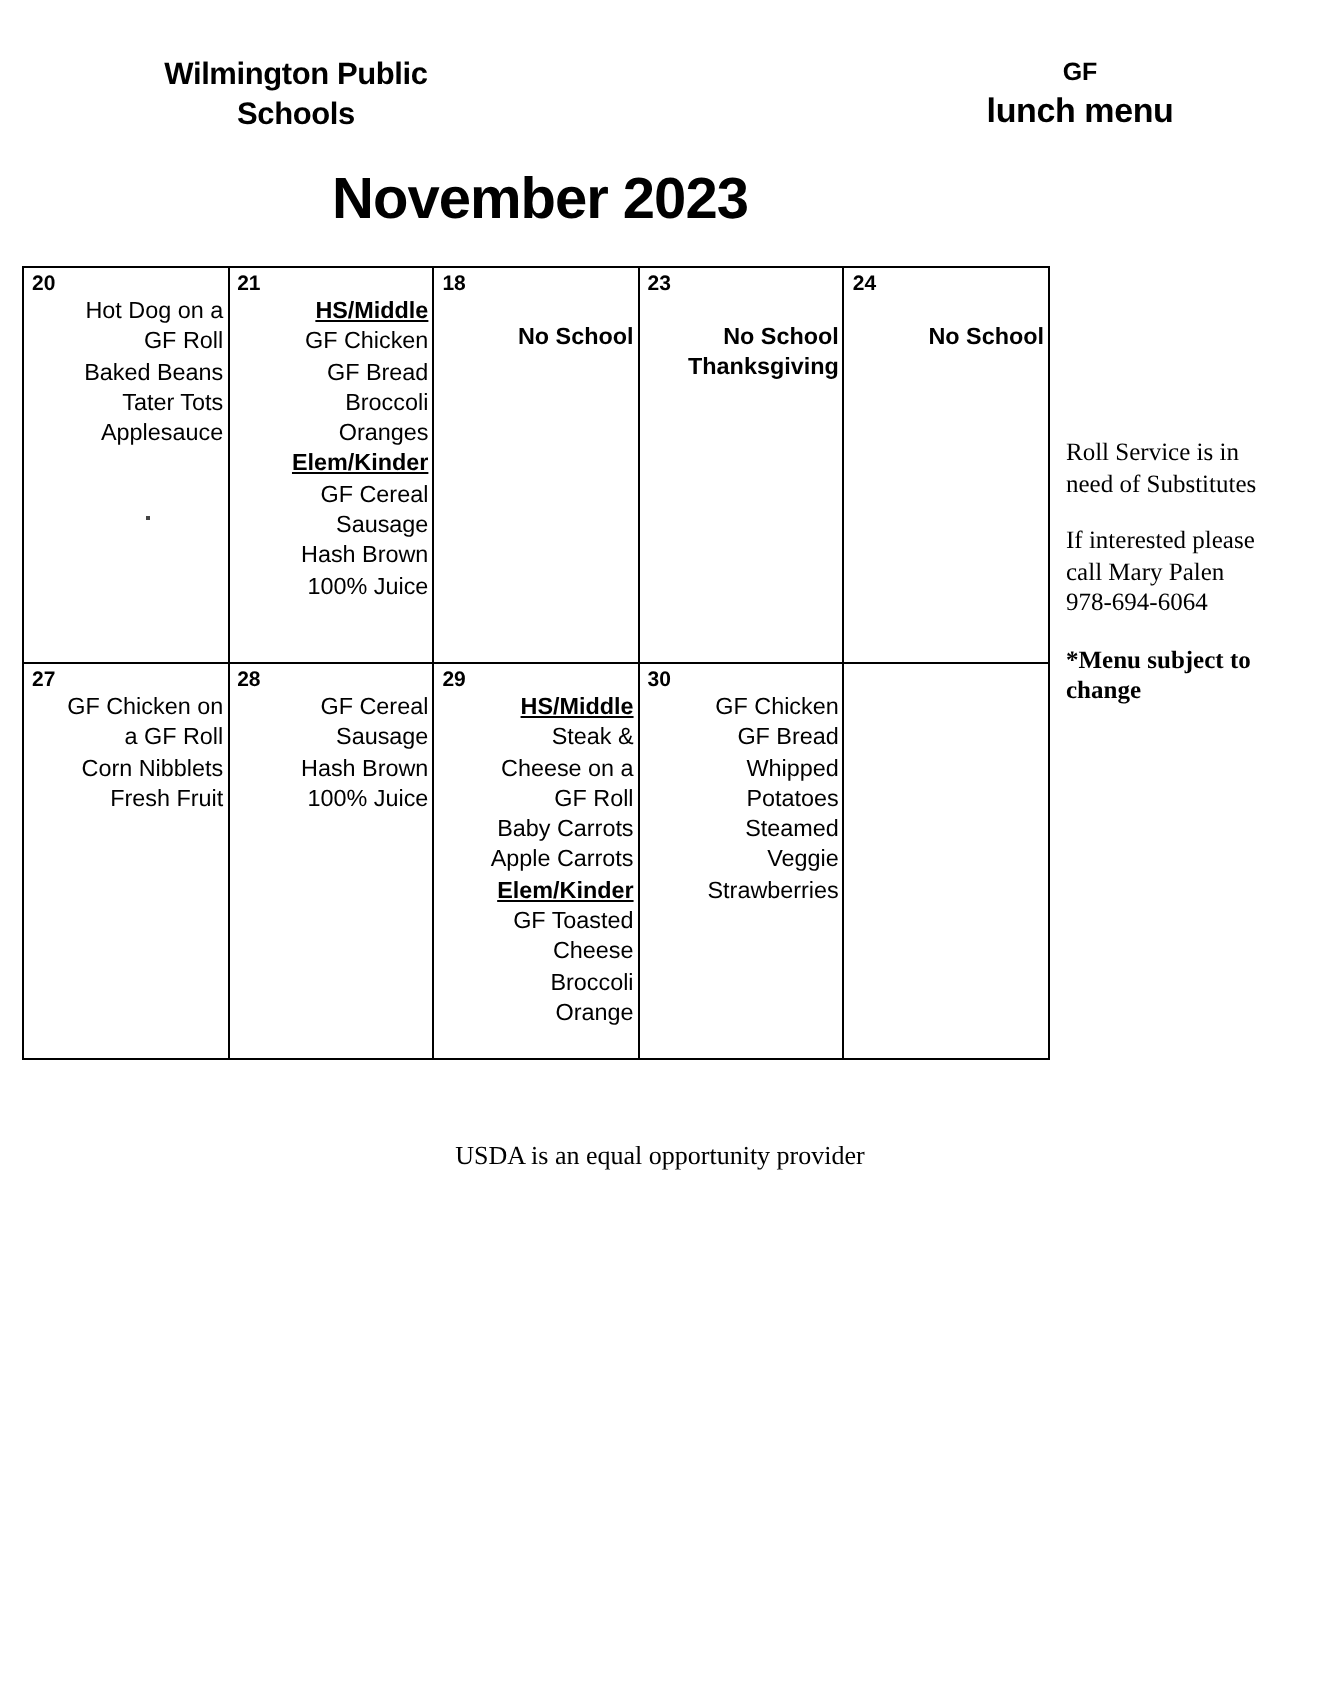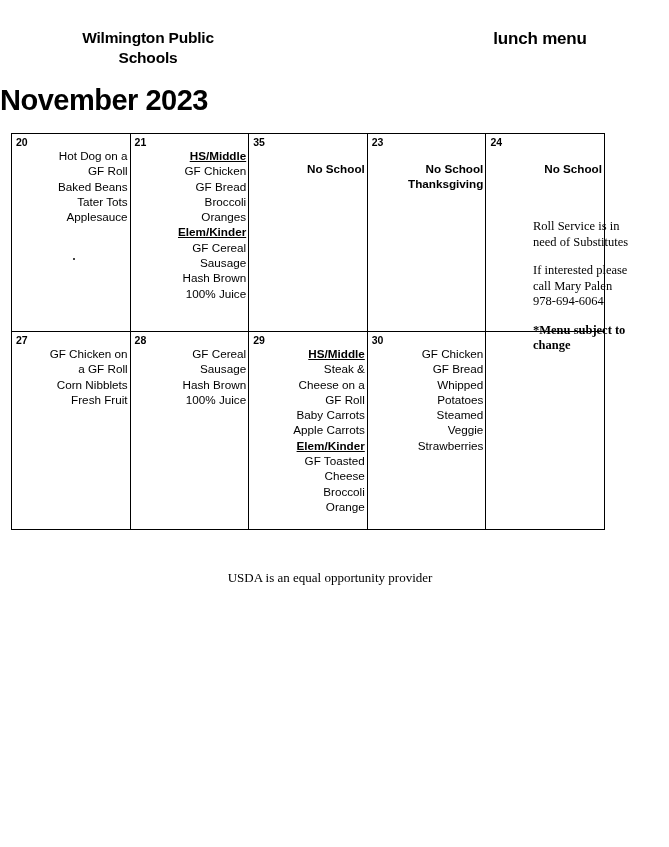--- a/index.html
+++ b/index.html
@@ -48,33 +48,33 @@
     font-size: 17px;
     line-height: 22px;
     display: block;
     letter-spacing: -0.2px;
   }
   #month-title {
     position: absolute;
     left: 0;
     top: 84px;
     width: 540px;
-    text-align: left;
+    text-align: center;
     font-family: "Liberation Sans", sans-serif;
     font-weight: bold;
     font-size: 29px;
     letter-spacing: -0.5px;
   }
 
   
   #calendar {
     position: absolute;
     left: 11px;
     top: 133px;
-    width: 594px;
+    width: 514px;
     border-collapse: collapse;
     table-layout: fixed;
   }
   #calendar td {
     border: 1px solid #000000;
     vertical-align: top;
     padding: 0;
     width: 20%;
     position: relative;
   }
@@ -142,20 +142,21 @@
 </style>
 </head>
 <body>
 
 <div id="masthead-left">
   <div>Wilmington Public</div>
   <div>Schools</div>
 </div>
 
 <div id="masthead-right">
+  <span class="gf-line">GF</span>
   <span class="menu-line">lunch menu</span>
 </div>
 
 <div id="month-title">November 2023</div>
 
 <table id="calendar">
   <tbody>
     <tr class="week-row">
       <td>
         <span class="daynum">20</span>
@@ -177,21 +178,21 @@
           <span class="item">Broccoli</span>
           <span class="item">Oranges</span>
           <span class="item hdr">Elem/Kinder</span>
           <span class="item">GF Cereal</span>
           <span class="item">Sausage</span>
           <span class="item">Hash Brown</span>
           <span class="item">100% Juice</span>
         </span>
       </td>
       <td>
-        <span class="daynum">35</span>
+        <span class="daynum">18</span>
         <span class="items bold-block">
           <span class="item">No School</span>
         </span>
       </td>
       <td>
         <span class="daynum">23</span>
         <span class="items bold-block">
           <span class="item">No School</span>
           <span class="item">Thanksgiving</span>
         </span>

